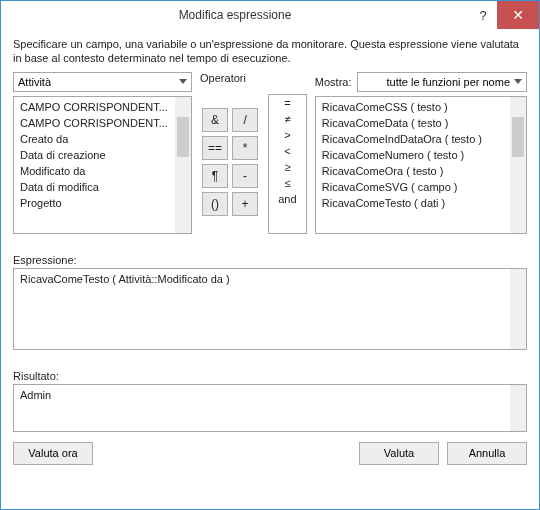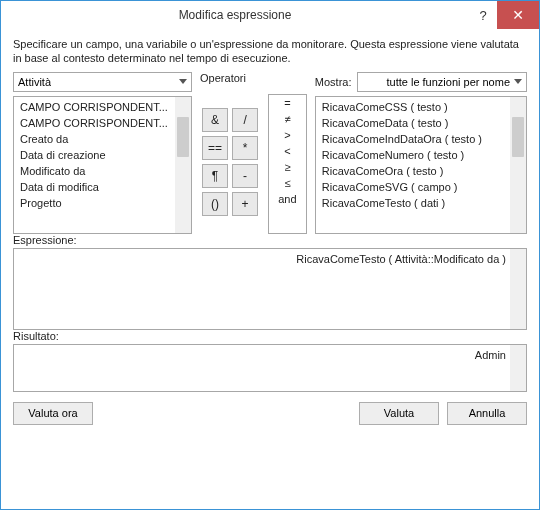--- a/index.html
+++ b/index.html
@@ -26,26 +26,26 @@
 .listbox .scrollbar { position: absolute; right: 0; top: 0; bottom: 0; width: 16px; background: #f0f0f0; }
 .listbox .sb-thumb { position: absolute; right: 2px; top: 20px; width: 12px; height: 40px; background: #cdcdcd; border-radius: 1px; }
 .li { padding: 2px 6px; white-space: nowrap; overflow: hidden; text-overflow: ellipsis; color: #222; }
 .op-grid { display: grid; grid-template-columns: 26px 26px; grid-auto-rows: 24px; gap: 4px; margin-top: 22px; justify-content: center; }
 .op-btn { border: 1px solid #adadad; background: #e9e9e9; display: flex; align-items: center; justify-content: center; font-size: 12px; color: #222; }
 .sym-list { border: 1px solid #a7a7a7; margin-top: 22px; height: 140px; overflow: hidden; }
 .sym-item { padding: 2px 6px; text-align: center; color: #222; }
 .show-row { display: flex; align-items: center; gap: 6px; }
 .show-row .col-label { margin-bottom: 0; }
 .show-row .combo { flex: 1; padding-left: 28px; }
-.section-label { margin-top: 0; color: #222; }
+.section-label { margin-top: 20px; color: #222; }
 .textarea-wrap { position: relative; border: 1px solid #a7a7a7; margin-top: 2px; }
 .exp-box { height: 82px; }
 .res-box { height: 48px; }
 .textarea-wrap .scrollbar { position: absolute; right: 0; top: 0; bottom: 0; width: 16px; background: #f0f0f0; }
-.ta-content { padding: 4px 20px 4px 6px; color: #222; text-align: right; }
+.ta-content { padding: 4px 20px 4px 6px; color: #222; }
 .btn-row { display: flex; margin-top: 10px; align-items: center; }
 .btn { height: 23px; min-width: 80px; border: 1px solid #adadad; background: #eee; display: flex; align-items: center; justify-content: center; padding: 0 12px; }
 .spacer { flex: 1; }
 .fields-area { height: 162px; display: flex; flex-direction: column; }
 .funcs-area { height: 162px; display: flex; flex-direction: column; }
 </style>
 </head>
 <body>
 
 <div class="window">

